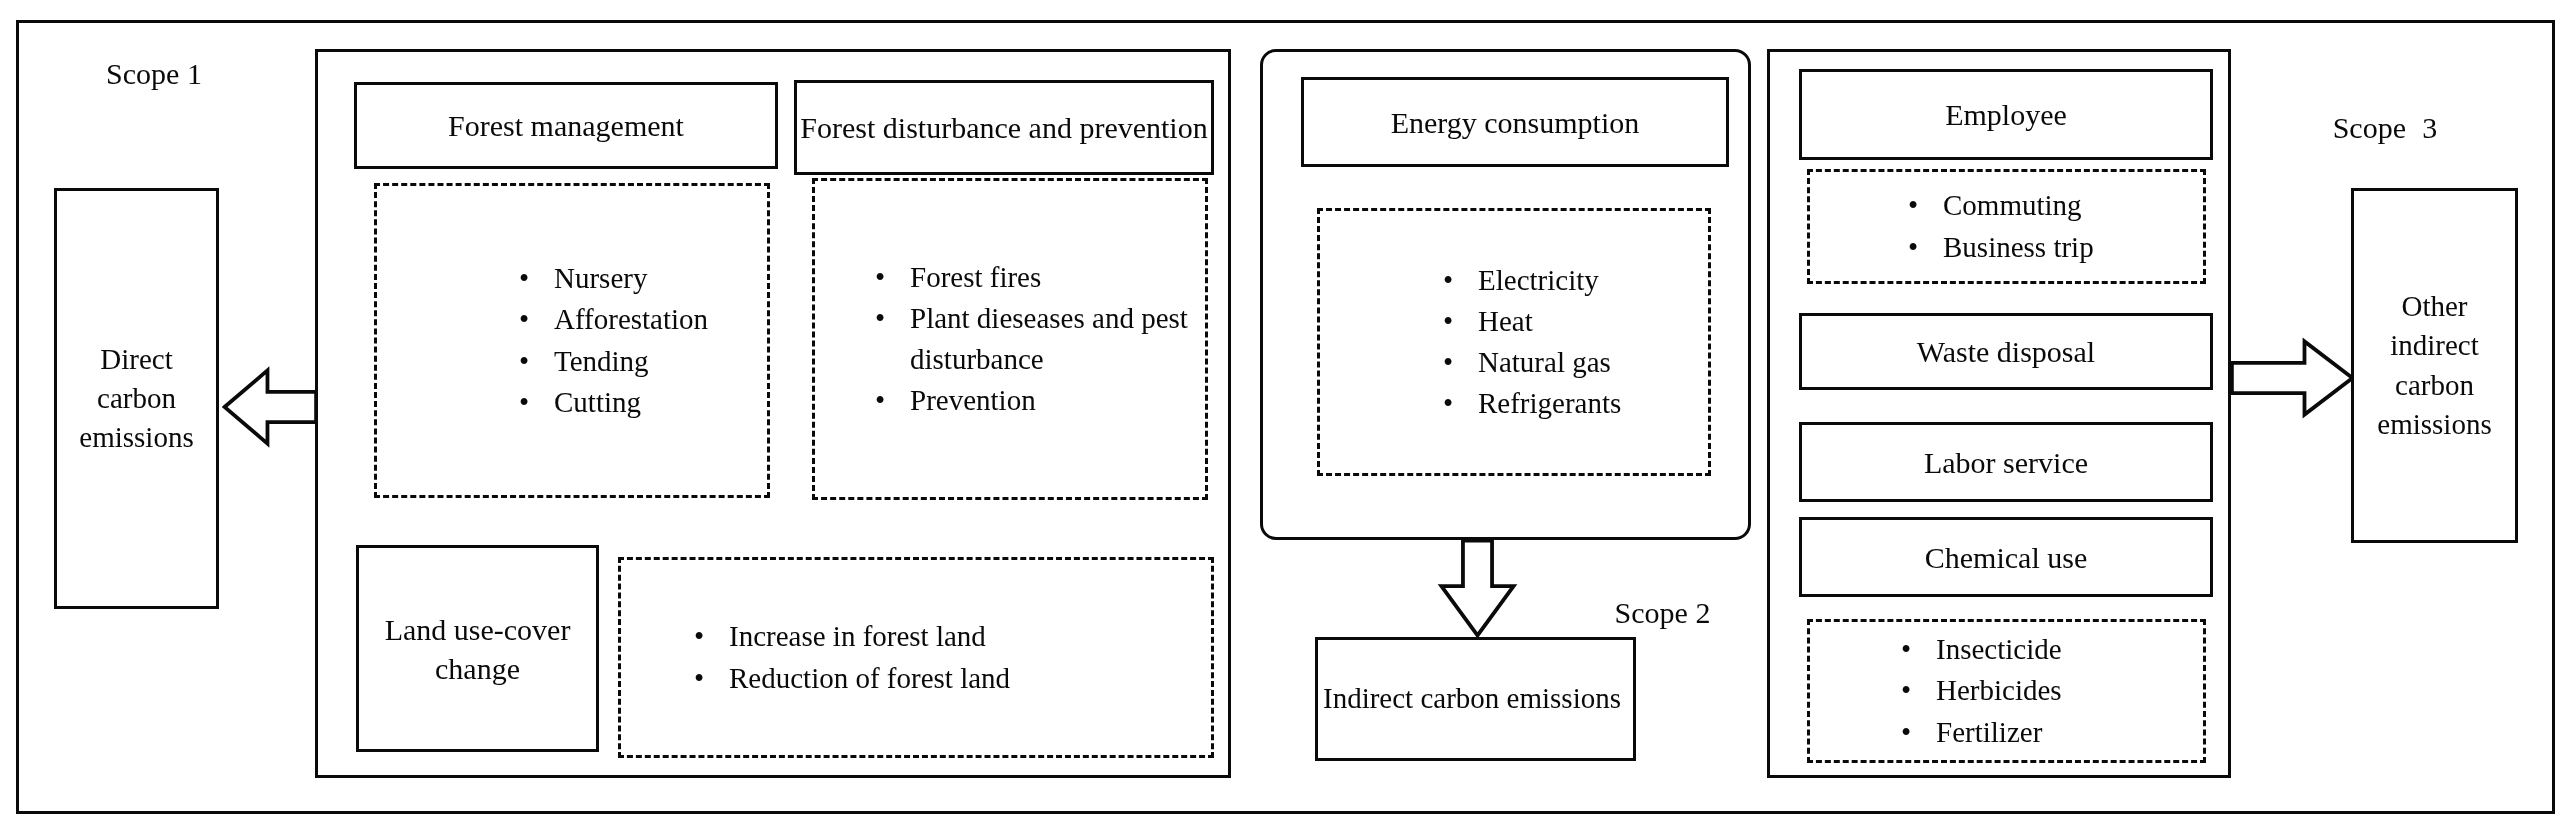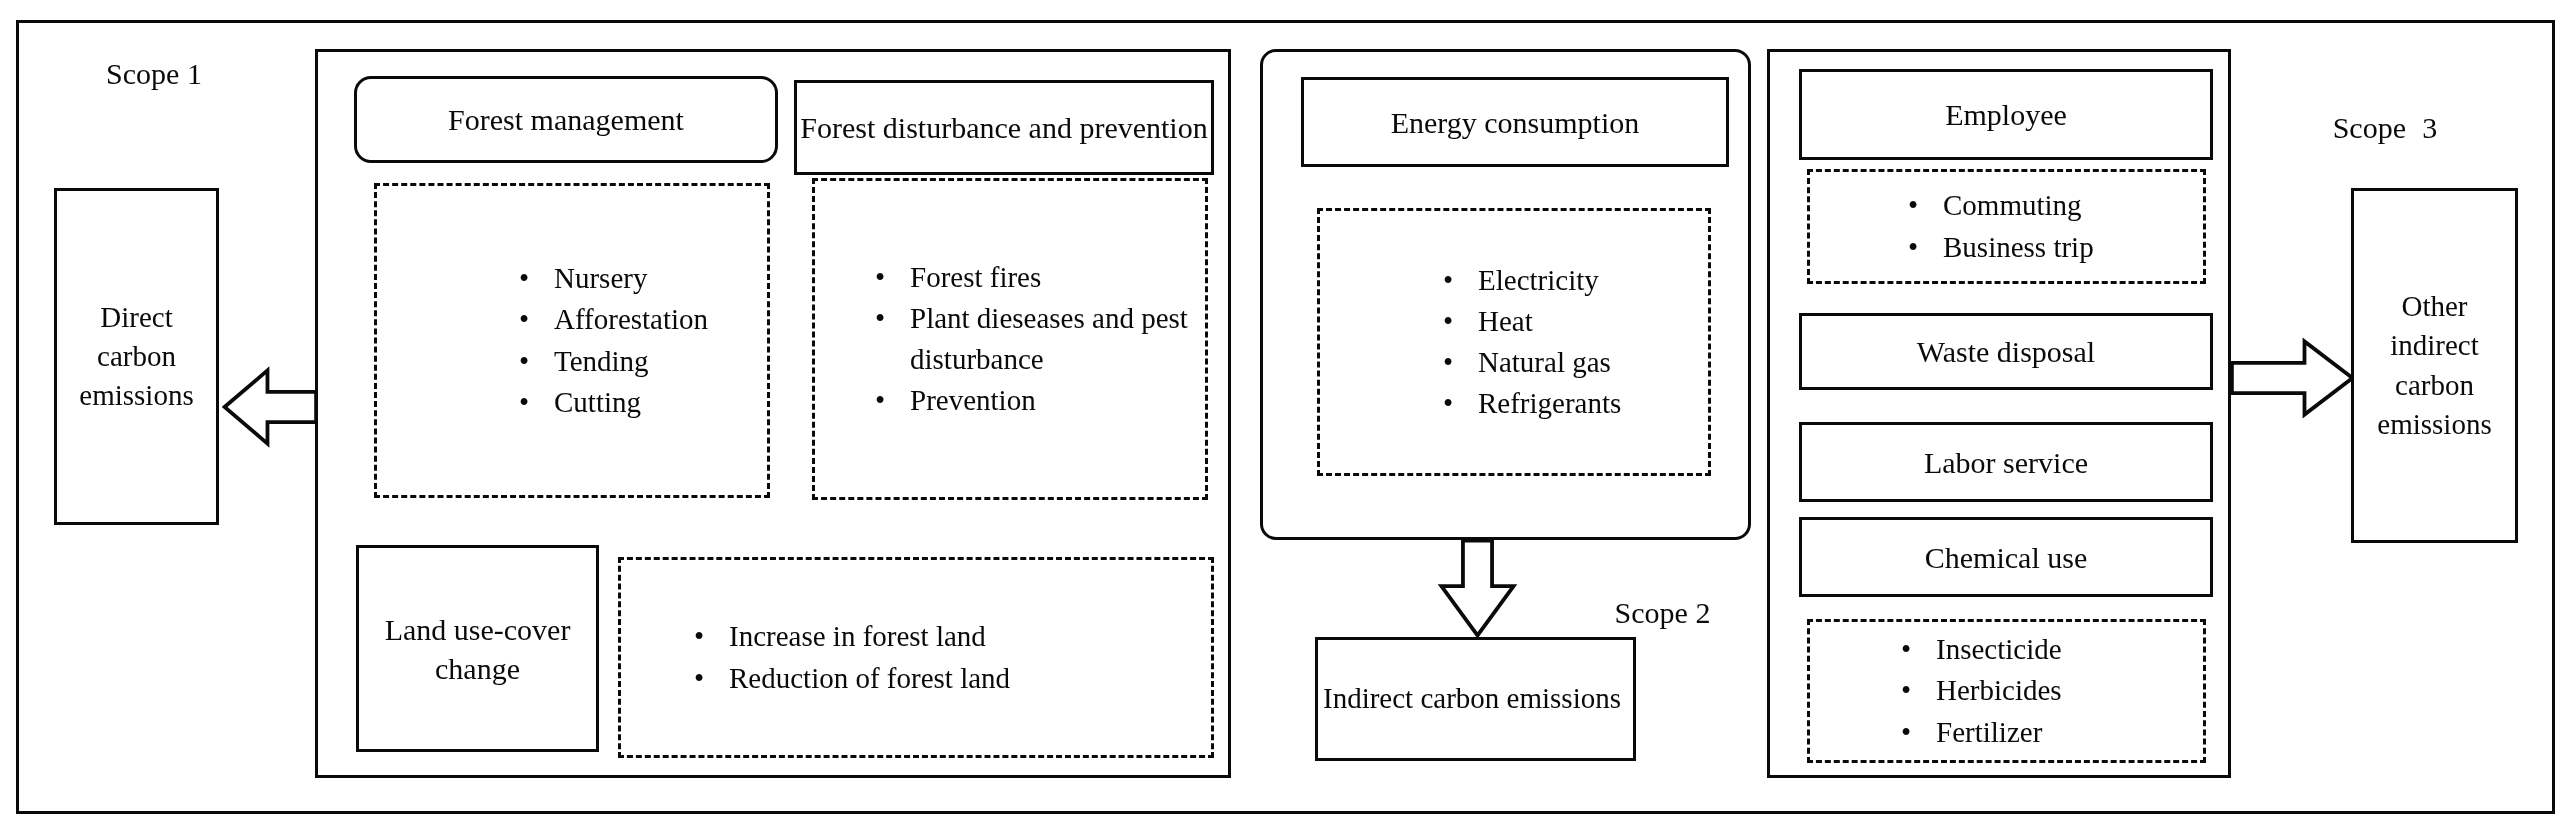--- a/index.html
+++ b/index.html
@@ -73,21 +73,21 @@
   ul.blist .txt { flex: 1 1 auto; padding-right: 3.8px; }
 
   .pad-fm   { padding-left: 142px; }
   .pad-fd   { padding-left: 60px;  }
   .pad-land { padding-left: 73px; }
   .pad-en   { padding-left: 123px; }
   .pad-emp  { padding-left: 98px; }
   .pad-chem { padding-left: 91px; }
 
   
-  .fm-header   { left: 36px;  top: 24px;  width: 424px; height: 87px; border-radius: 17px; }
+  .fm-header   { left: 36px;  top: 30px;  width: 424px; height: 87px; }
   .fd-header   { left: 476px; top: 28px;  width: 420px; height: 95px; }
   .fm-dashed   { left: 56px;  top: 131px; width: 396px; height: 315px; }
   .fd-dashed   { left: 494px; top: 126px; width: 396px; height: 322px; }
   .land-box    { left: 38px;  top: 493px; width: 243px; height: 207px; font-size: 30px; }
   .land-dashed { left: 300px; top: 505px; width: 596px; height: 201px; }
 
   
   .energy-header { left: 38px; top: 25px;  width: 428px; height: 90px; }
   .energy-dashed { left: 54px; top: 156px; width: 394px; height: 268px; }
 
@@ -96,21 +96,21 @@
   .employee-dashed { left: 37px; top: 117px; width: 399px; height: 115px; }
   .waste-box       { left: 29px; top: 261px; width: 414px; height: 77px; }
   .labor-box       { left: 29px; top: 370px; width: 414px; height: 80px; }
   .chemical-box    { left: 29px; top: 465px; width: 414px; height: 80px; }
   .chemical-dashed { left: 37px; top: 567px; width: 399px; height: 144px; }
 
   
   .scope1-label { left: 88px;  top: 56px; width: 132px; }
   .scope2-label { left: 1590px; top: 571px; width: 145px; margin-top: 24px; }
   .scope3-label { left: 2306px; top: 110px; width: 158px; }
-  .direct-box   { left: 54px;   top: 188px;  width: 165px; height: 337px; }
+  .direct-box   { left: 54px;   top: 188px;  width: 165px; height: 421px; }
   .indirect-box { left: 1315px; top: 637px; width: 321px; height: 124px; }
   .other-box    { left: 2351px; top: 188px;  width: 167px; height: 355px; }
 
   .arrow-left  { left: 222px;  top: 366px; width: 96px; height: 82px; }
   .arrow-down  { left: 1437px; top: 538px; width: 81px; height: 100px; }
   .arrow-right { left: 2230px; top: 337px; width: 125px; height: 82px; }
   .arrow-svg { display: block; width: 100%; height: 100%; }
 </style>
 </head>
 <body>

